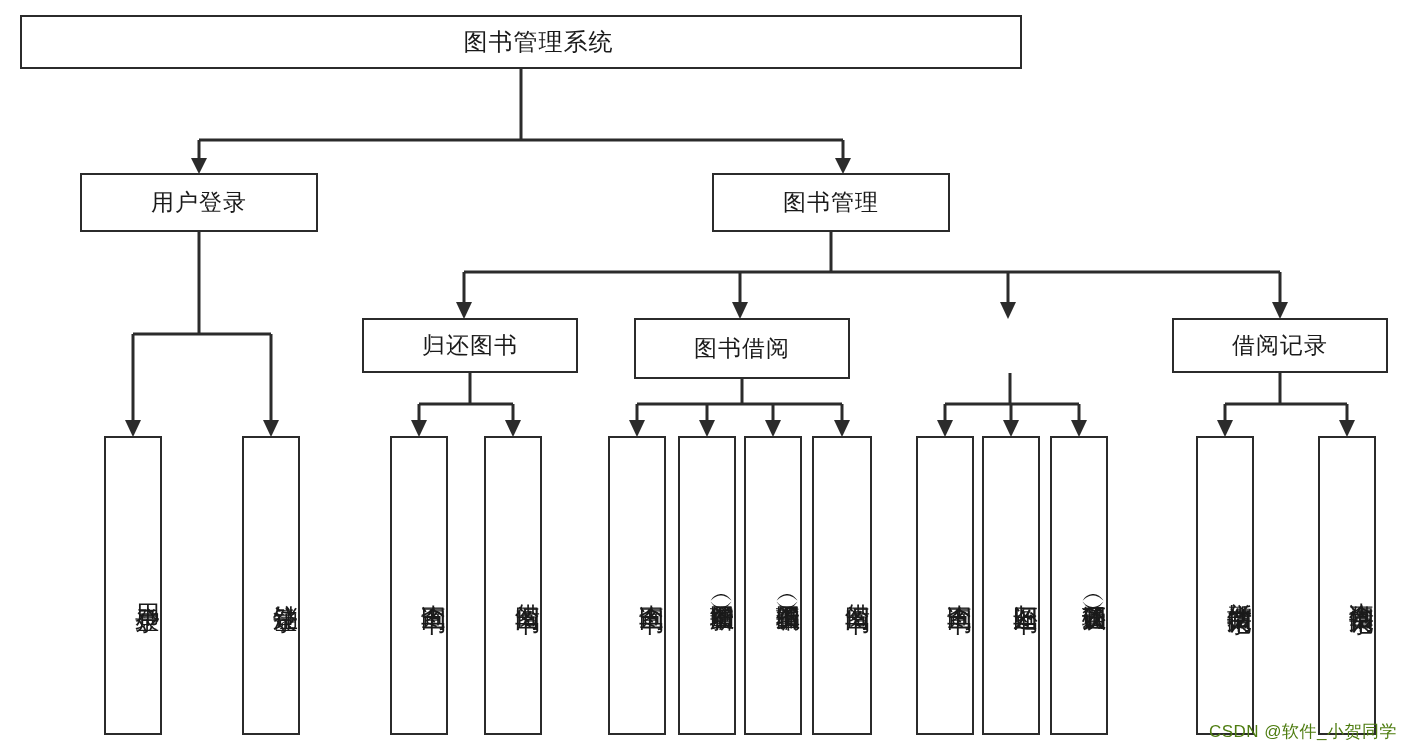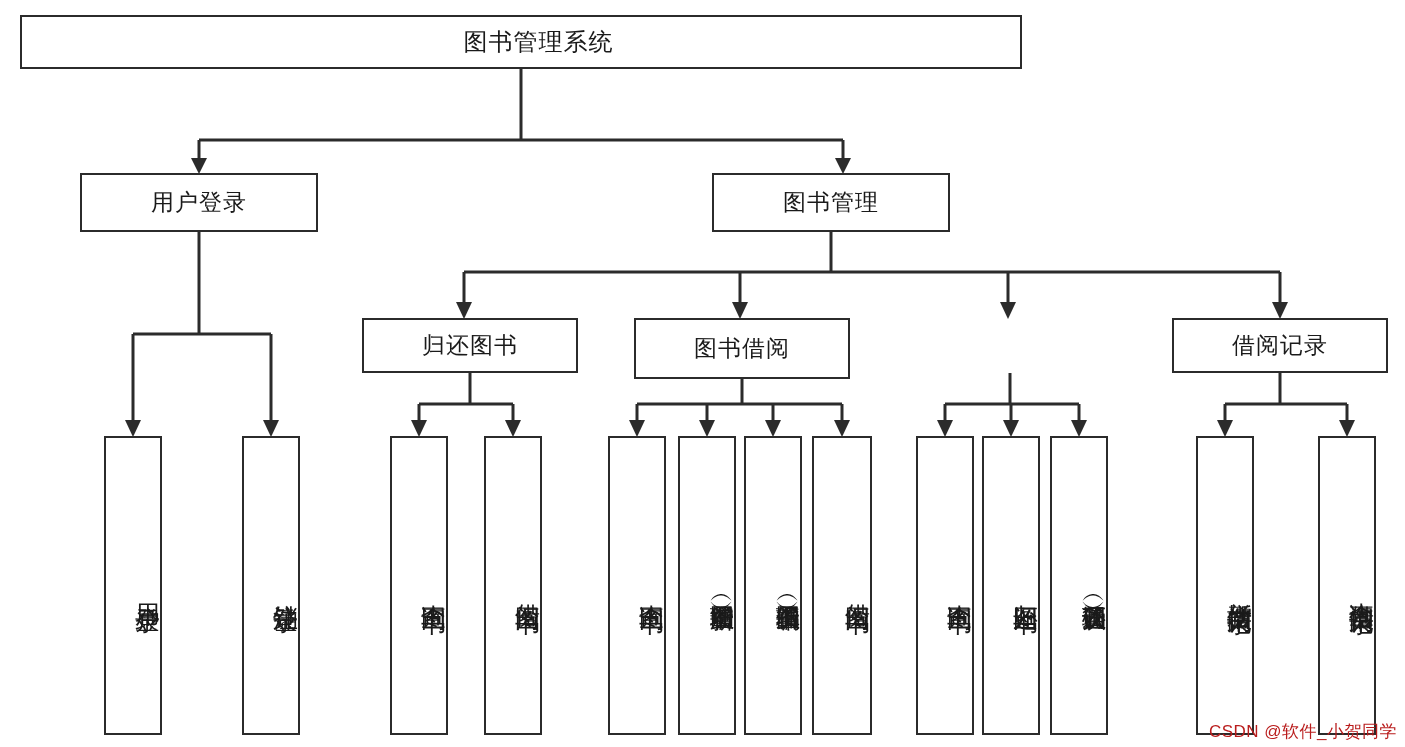--- a/index.html
+++ b/index.html
@@ -179,14 +179,14 @@
   <div class="node vert" style="left: 608px; top: 436px; width: 58px; height: 299px; border-color: rgb(43, 43, 43); background: rgb(255, 255, 255); color: rgb(26, 26, 26);">查询图书</div>
   <div class="node vert tall" style="left: 678px; top: 436px; width: 58px; height: 299px; border-color: rgb(43, 43, 43); background: rgb(255, 255, 255); color: rgb(26, 26, 26);">新增图书（管理员）</div>
   <div class="node vert tall" style="left: 744px; top: 436px; width: 58px; height: 299px; border-color: rgb(43, 43, 43); background: rgb(255, 255, 255); color: rgb(26, 26, 26);">编辑图书（管理员）</div>
   <div class="node vert" style="left: 812px; top: 436px; width: 60px; height: 299px; border-color: rgb(43, 43, 43); background: rgb(255, 255, 255); color: rgb(26, 26, 26);">借阅图书</div>
   <div class="node vert" style="left: 916px; top: 436px; width: 58px; height: 299px; border-color: rgb(43, 43, 43); background: rgb(255, 255, 255); color: rgb(26, 26, 26);">查询图书</div>
   <div class="node vert" style="left: 982px; top: 436px; width: 58px; height: 299px; border-color: rgb(43, 43, 43); background: rgb(255, 255, 255); color: rgb(26, 26, 26);">归还图书</div>
   <div class="node vert tall" style="left: 1050px; top: 436px; width: 58px; height: 299px; border-color: rgb(43, 43, 43); background: rgb(255, 255, 255); color: rgb(26, 26, 26);">确认归还（管理员）</div>
   <div class="node vert" style="left: 1196px; top: 436px; width: 58px; height: 299px; border-color: rgb(43, 43, 43); background: rgb(255, 255, 255); color: rgb(26, 26, 26);">新增借阅记录</div>
   <div class="node vert" style="left: 1318px; top: 436px; width: 58px; height: 299px; border-color: rgb(43, 43, 43); background: rgb(255, 255, 255); color: rgb(26, 26, 26);">查询借阅记录</div>
 
-  <div id="watermark" style="color: #b91c1c;">CSDN @软件_小贺同学</div>
+  <div id="watermark" style="color: #4d7c0f;">CSDN @软件_小贺同学</div>
 </div>
 
 </body></html>

